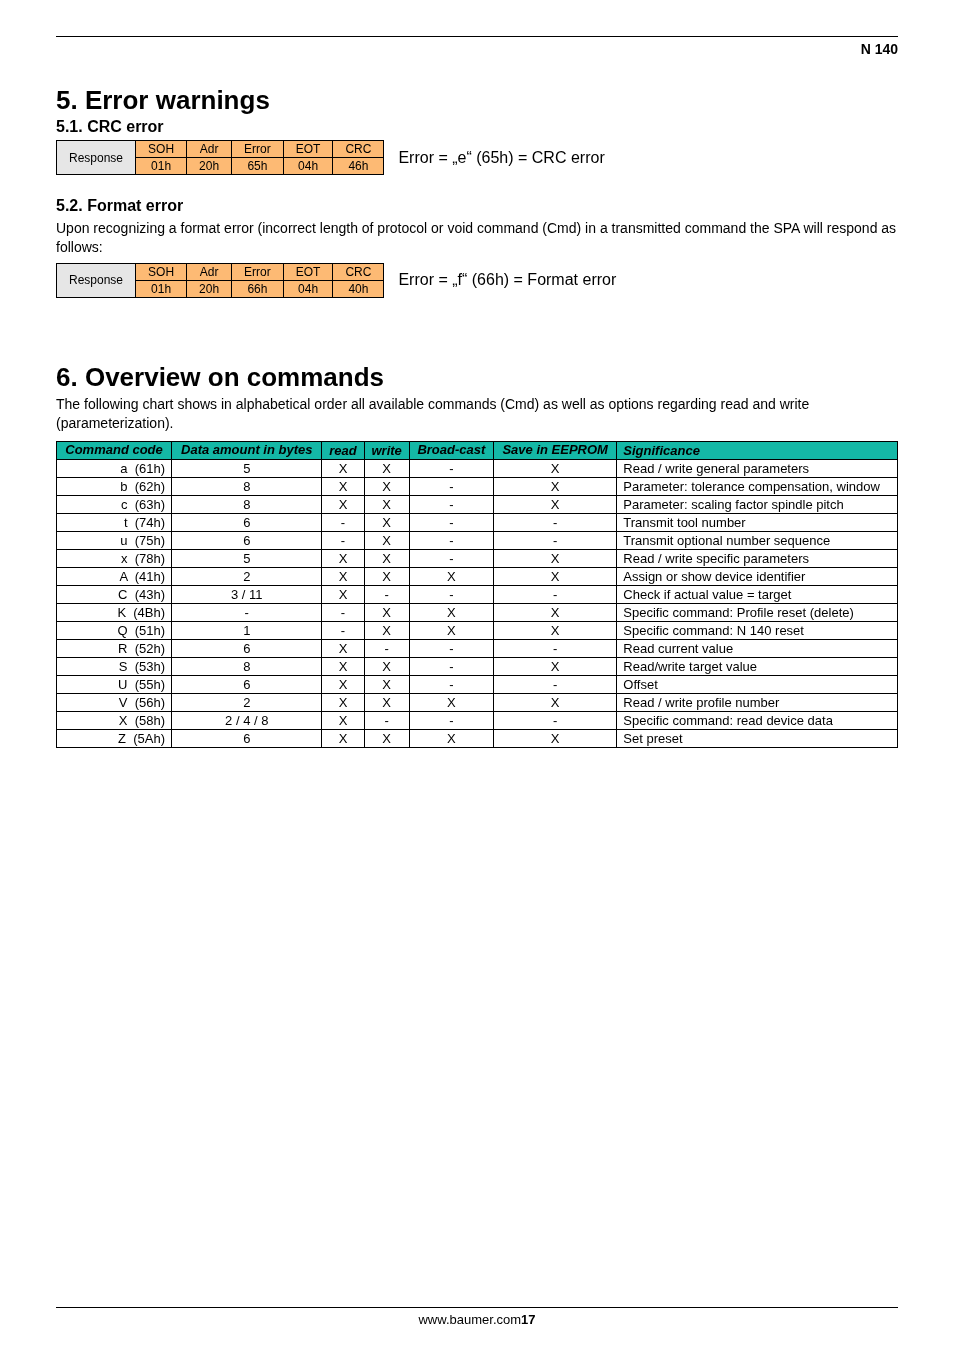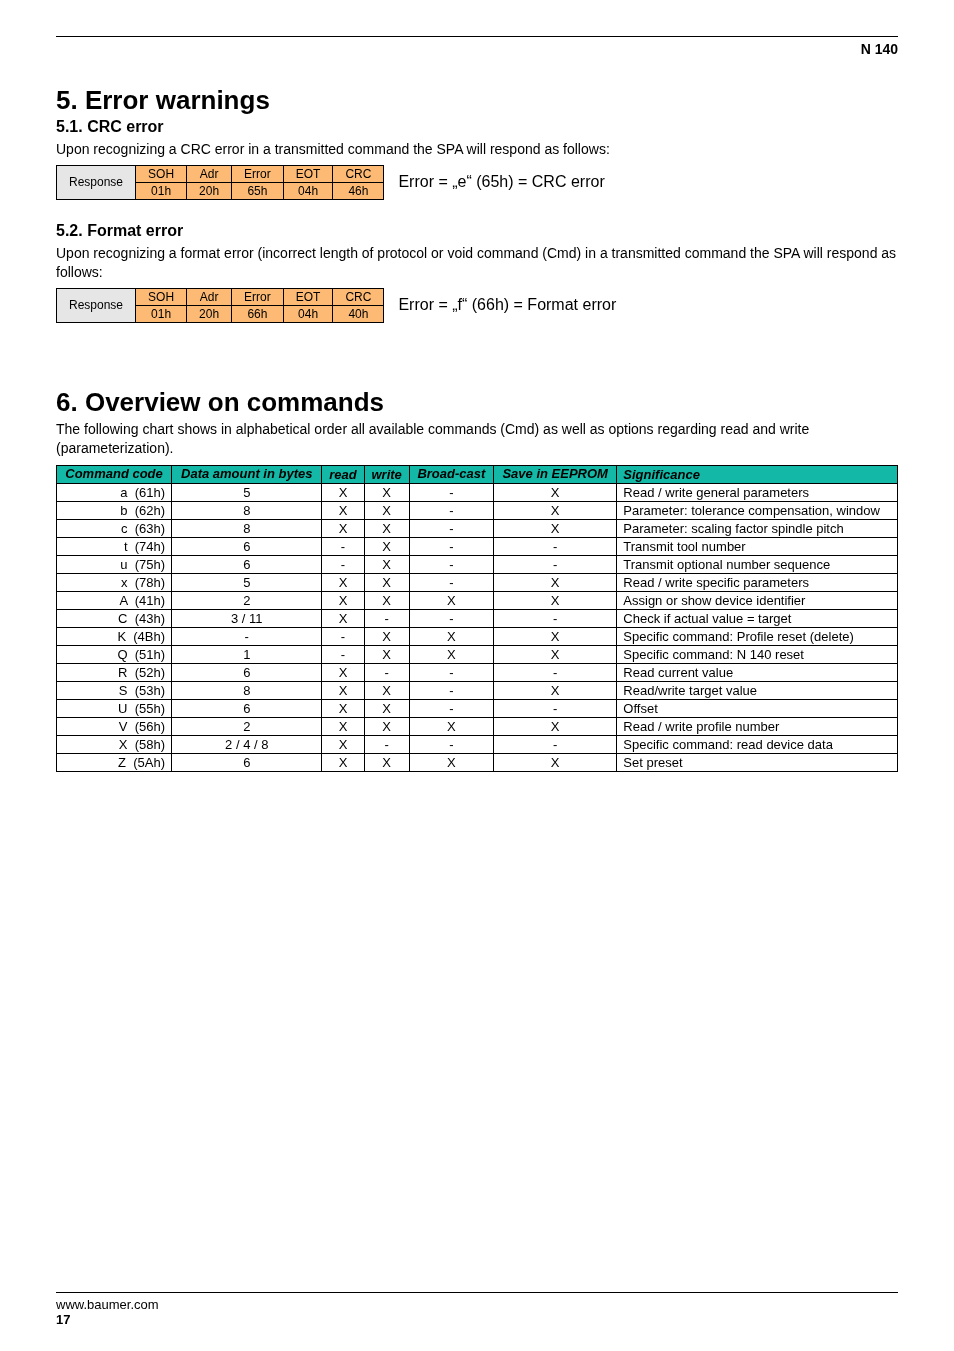--- a/index.html
+++ b/index.html
@@ -116,41 +116,39 @@
   .footer {
     position: absolute;
     bottom: 24px;
     left: 56px;
     right: 56px;
     border-top: 1px solid #000;
     padding-top: 4px;
     display: flex;
     justify-content: center;
     font-size: 13px;
-    flex-direction: column;
   }
   .footer .pagenum {
     font-weight: bold;
   }
 </style>
 </head>
 <body>
 
 <div class="page">
   <hr class="top-rule">
   <div class="header-bar">
     <span class="header-label">N 140</span>
   </div>
 
   <div class="section">
     <h1>5. Error warnings</h1>
 
     <div class="subsection">
       <h2>5.1.   CRC error</h2>
-      <p>Upon recognizing a CRC error in a transmitted command the SPA will respond as follows:</p>
       <div class="proto-wrap">
         <table class="proto">
           <tbody>
               <tr>
             <td class="label" rowspan="2">Response</td>
             <td>SOH</td>
             <td>Adr</td>
             <td>Error</td>
             <td>EOT</td>
             <td>CRC</td>

